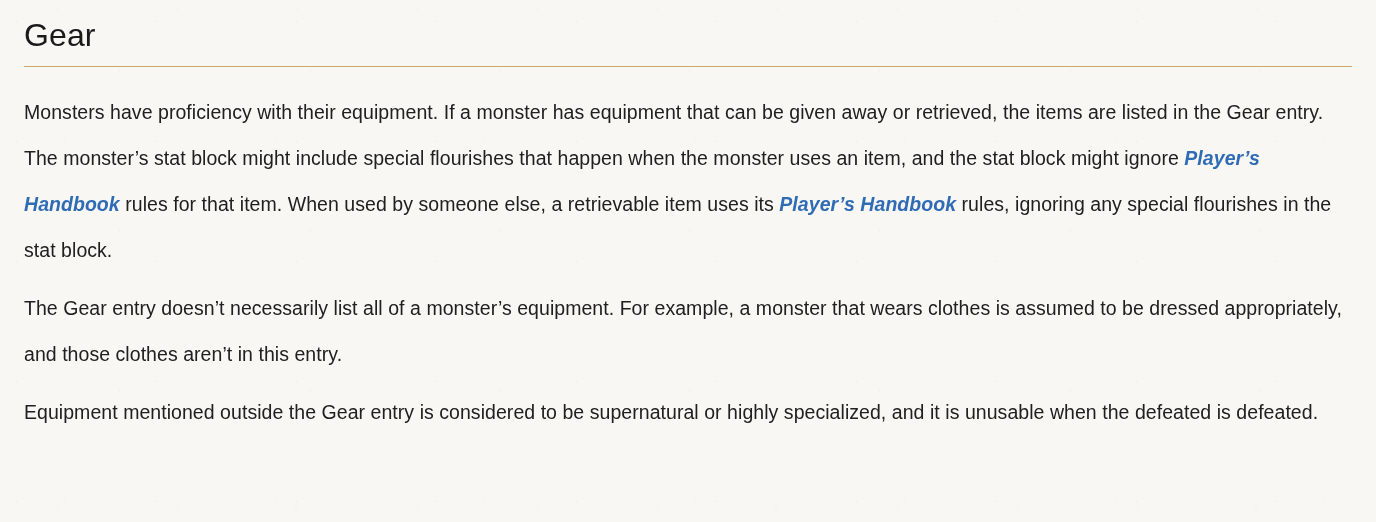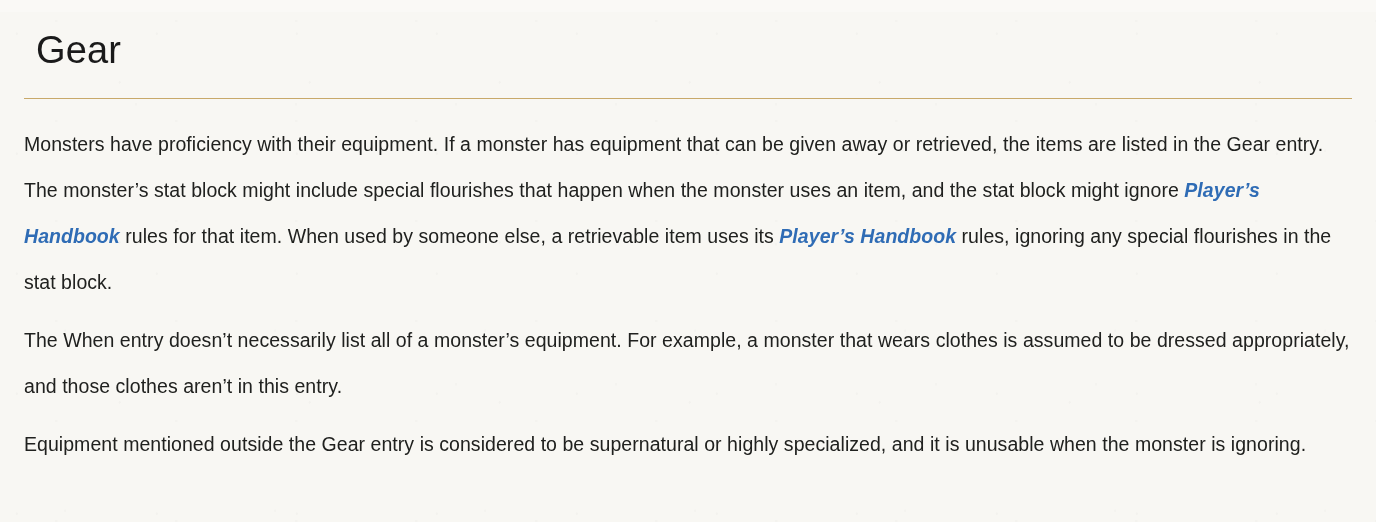--- a/index.html
+++ b/index.html
@@ -23,26 +23,26 @@
       radial-gradient(circle at 63% 44%, rgba(0,0,0,0.018) 0 1px, rgba(0,0,0,0) 1.4px),
       radial-gradient(circle at 31% 77%, rgba(0,0,0,0.016) 0 1px, rgba(0,0,0,0) 1.4px),
       radial-gradient(circle at 85% 66%, rgba(0,0,0,0.015) 0 1px, rgba(0,0,0,0) 1.4px),
       radial-gradient(circle at 47% 9%,  rgba(0,0,0,0.014) 0 1px, rgba(0,0,0,0) 1.4px),
       linear-gradient(#f8f7f3, #f8f7f3);
     background-size: 140px 120px, 190px 160px, 210px 180px, 160px 140px, 120px 100px, 100% 100%;
     box-sizing: border-box;
     padding: 0 24px;
   }
   .section-heading {
-    font-size: 38px;
+    font-size: 32px;
     font-weight: 400;
     line-height: 1.2;
     letter-spacing: 0.1px;
     color: #1a1a1a;
-    margin: 12px;
+    margin: 0;
     padding-top: 16px;
     padding-bottom: 12px;
   }
   .heading-rule {
     height: 1px;
     width: 100%;
     background: #c8a96a;
     margin: 0 0 22px 0;
   }
   p.body-text {
@@ -67,17 +67,17 @@
 <body>
 
 <div class="page">
 
   <h2 class="section-heading">Gear</h2>
 
   <div class="heading-rule"></div>
 
   <p class="body-text"><span>Monsters have proficiency with their equipment. If a monster has equipment that can be given away or retrieved, the items are listed in the Gear entry. The monster’s stat block might include special flourishes that happen when the monster uses an item, and the stat block might ignore </span><a class="booklink">Player’s Handbook</a><span> rules for that item. When used by someone else, a retrievable item uses its </span><a class="booklink">Player’s Handbook</a><span> rules, ignoring any special flourishes in the stat block.</span></p>
 
-  <p class="body-text">The When entry doesn’t necessarily list all of a monster’s equipment. For example, a monster that wears clothes is assumed to be dressed appropriately, and those clothes aren’t in this entry.</p>
+  <p class="body-text">The Gear entry doesn’t necessarily list all of a monster’s equipment. For example, a monster that wears clothes is assumed to be dressed appropriately, and those clothes aren’t in this entry.</p>
 
-  <p class="body-text">Equipment mentioned outside the Gear entry is considered to be supernatural or highly specialized, and it is unusable when the monster is ignoring.</p>
+  <p class="body-text">Equipment mentioned outside the Gear entry is considered to be supernatural or highly specialized, and it is unusable when the defeated is defeated.</p>
 
 </div>
 
 </body></html>

